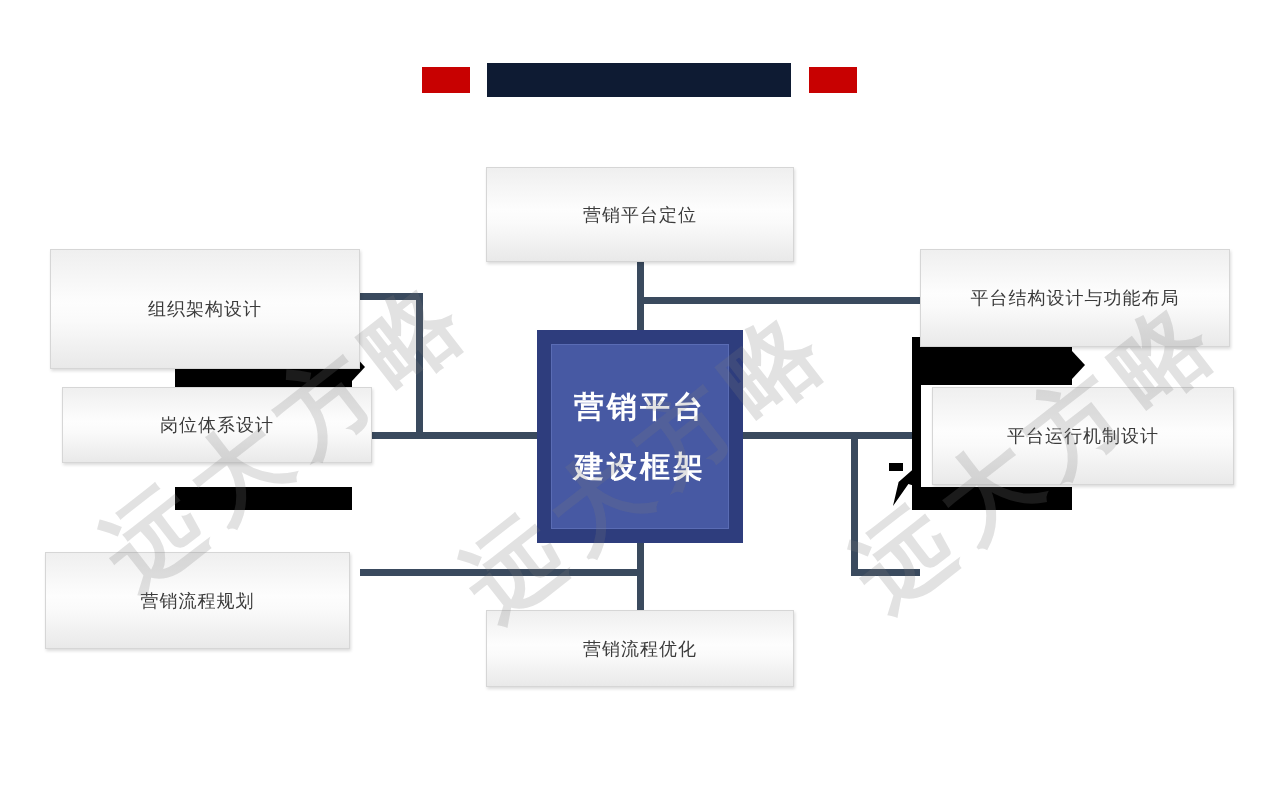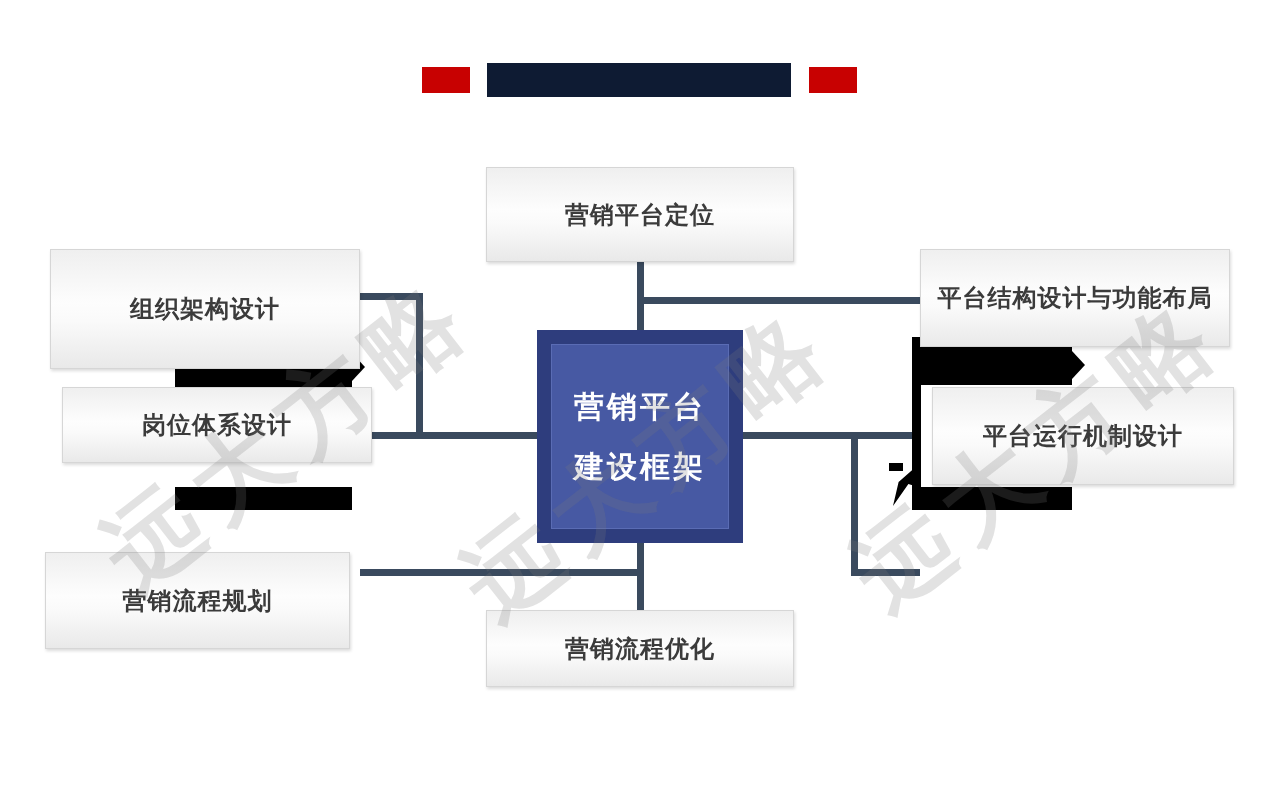--- a/index.html
+++ b/index.html
@@ -15,21 +15,21 @@
     border-top:14px solid transparent;border-bottom:14px solid transparent;border-left:13px solid #000000;}
   .small-arrow{position:absolute;background:#000000;z-index:2;
     clip-path:polygon(85% 0, 100% 55%, 55% 45%, 0 100%, 20% 40%);}
   
   .node{
     position:absolute;z-index:3;box-sizing:border-box;
     border:1px solid #d6d6d6;
     background:linear-gradient(180deg,#efefef 0%,#fdfdfd 45%,#fafafa 60%,#e9e9e9 100%);
     box-shadow:1px 2px 3px rgba(0,0,0,0.14);
     display:flex;align-items:center;justify-content:center;
-    font-size:24px;font-weight:bold;color:#3b3b3b;letter-spacing:1px;
+    font-size:18px;font-weight:normal;color:#3b3b3b;letter-spacing:1px;
   }
   
   .center-outer{
     position:absolute;left:537px;top:330px;width:206px;height:213px;
     background:#2e3d7d;z-index:3;
   }
   .center-inner{
     position:absolute;left:14px;top:14px;width:178px;height:185px;
     background:#4759a3;border:1px solid #5a6cb4;box-sizing:border-box;
     display:flex;flex-direction:column;align-items:center;justify-content:center;

